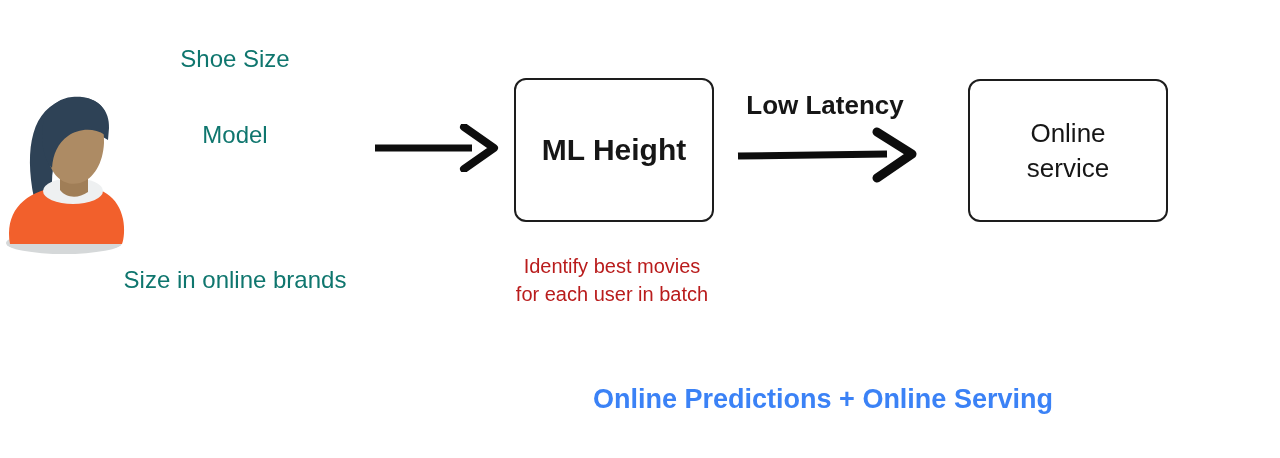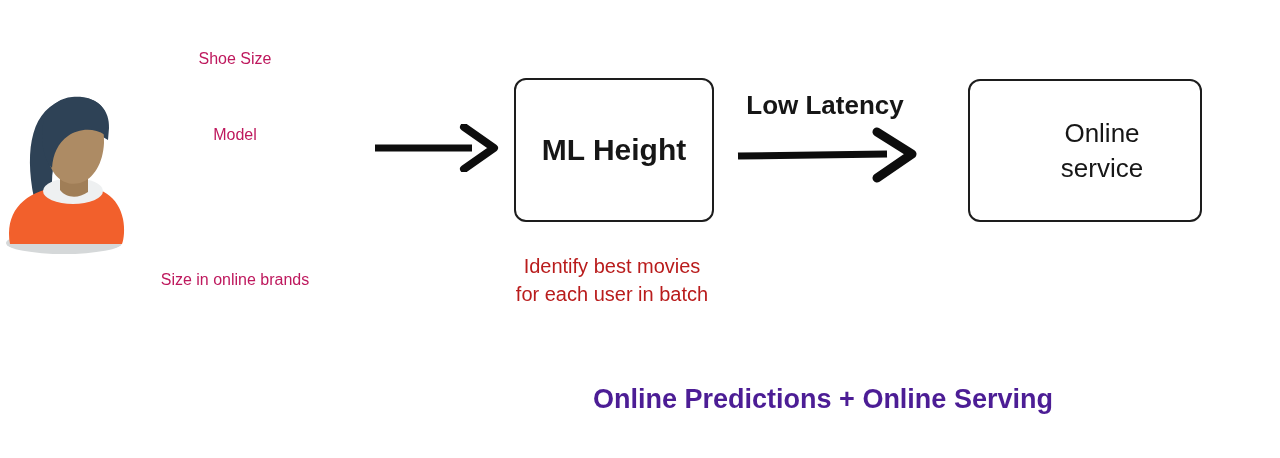--- a/index.html
+++ b/index.html
@@ -13,23 +13,23 @@
     color: #161616;
   }
   .abs { position: absolute; }
   .pre { white-space: pre-line; }
 
   
   .input-label {
     left: 95px;
     width: 280px;
     text-align: center;
-    font-size: 16px;
+    font-size: 24px;
     line-height: 30px;
-    color: #be185d;
+    color: #0f766e;
   }
   .lbl-0 { top: 44px; }
   .lbl-1 { top: 120px; }
   .lbl-2 { top: 187px; }
   .lbl-3 { top: 265px; width: 300px; left: 85px; }
 
   
   .flow-box {
     border: 2px solid #1d1d1d;
     border-radius: 12px;
@@ -41,21 +41,20 @@
   }
   .ml-box {
     left: 514px; top: 78px; width: 196px; height: 140px;
     font-weight: 700;
     font-size: 30px;
   }
   .service-box {
     left: 968px; top: 79px; width: 196px; height: 139px;
     font-size: 26px;
     line-height: 35px;
-    padding-left: 34px;
   }
 
   .arrow-label {
     left: 725px; top: 90px; width: 200px;
     text-align: center;
     font-weight: 700;
     font-size: 26px;
   }
 
   .box-caption {
@@ -65,21 +64,21 @@
     color: #b91c1c;
   }
   .caption-ml { left: 462px; top: 252px; width: 300px; }
   .caption-service { left: 898px; top: 246px; width: 320px; }
 
   .footer-title {
     left: 523px; top: 384px; width: 600px;
     text-align: center;
     font-weight: 700;
     font-size: 27px;
-    color: #4c1d95;
+    color: #3b82f6;
   }
 
   .avatar { left: 4px; top: 86px; width: 140px; height: 170px; }
   .arrow-1 { left: 374px; top: 124px; width: 125px; height: 48px; }
   .arrow-2 { left: 737px; top: 127px; width: 182px; height: 56px; }
 </style>
 </head>
 <body>
 
 <div class="canvas">

